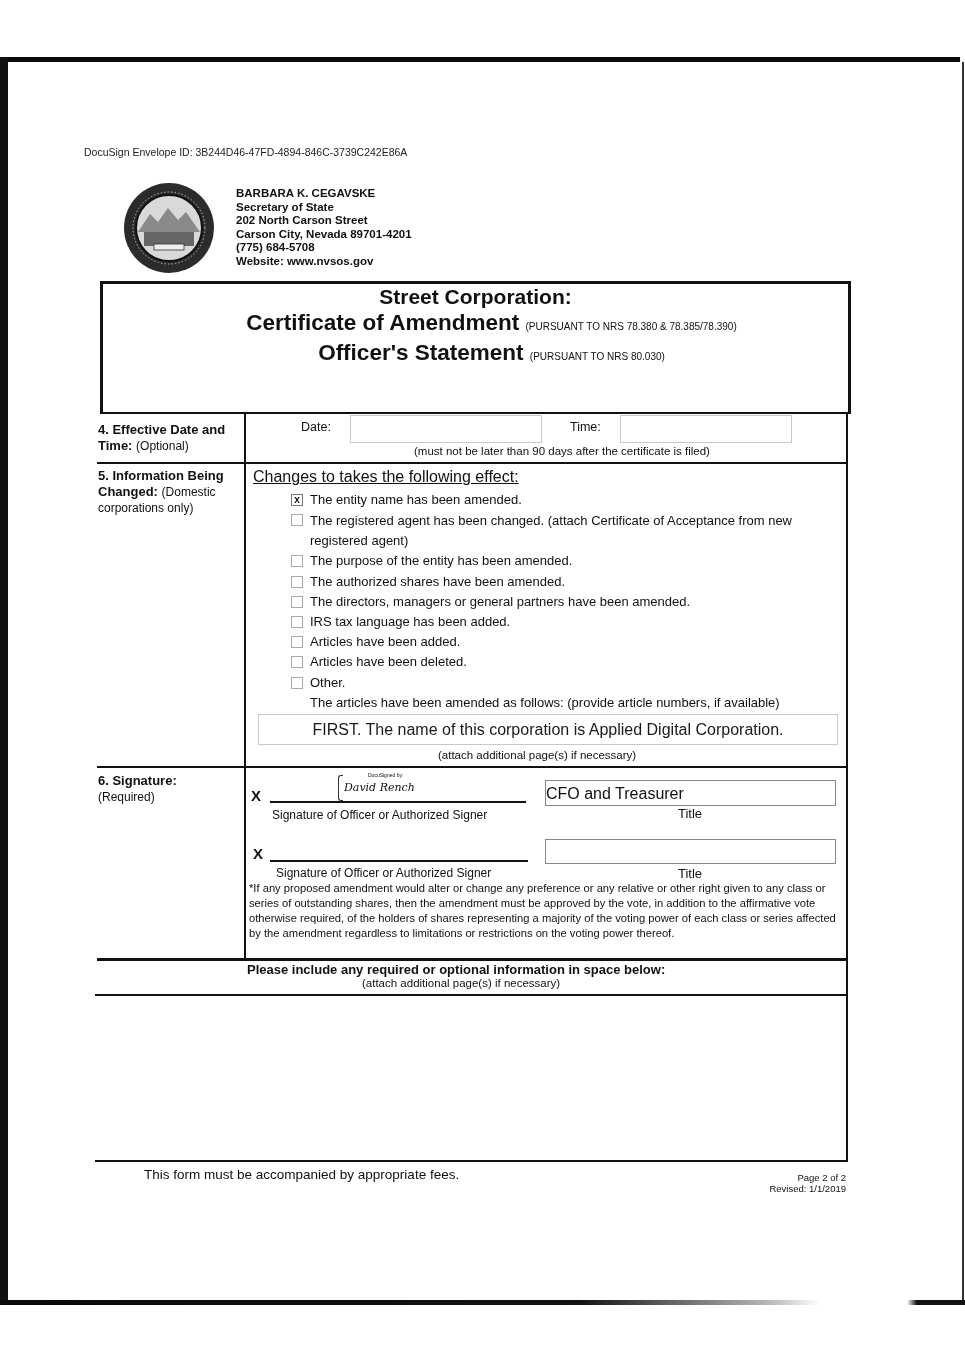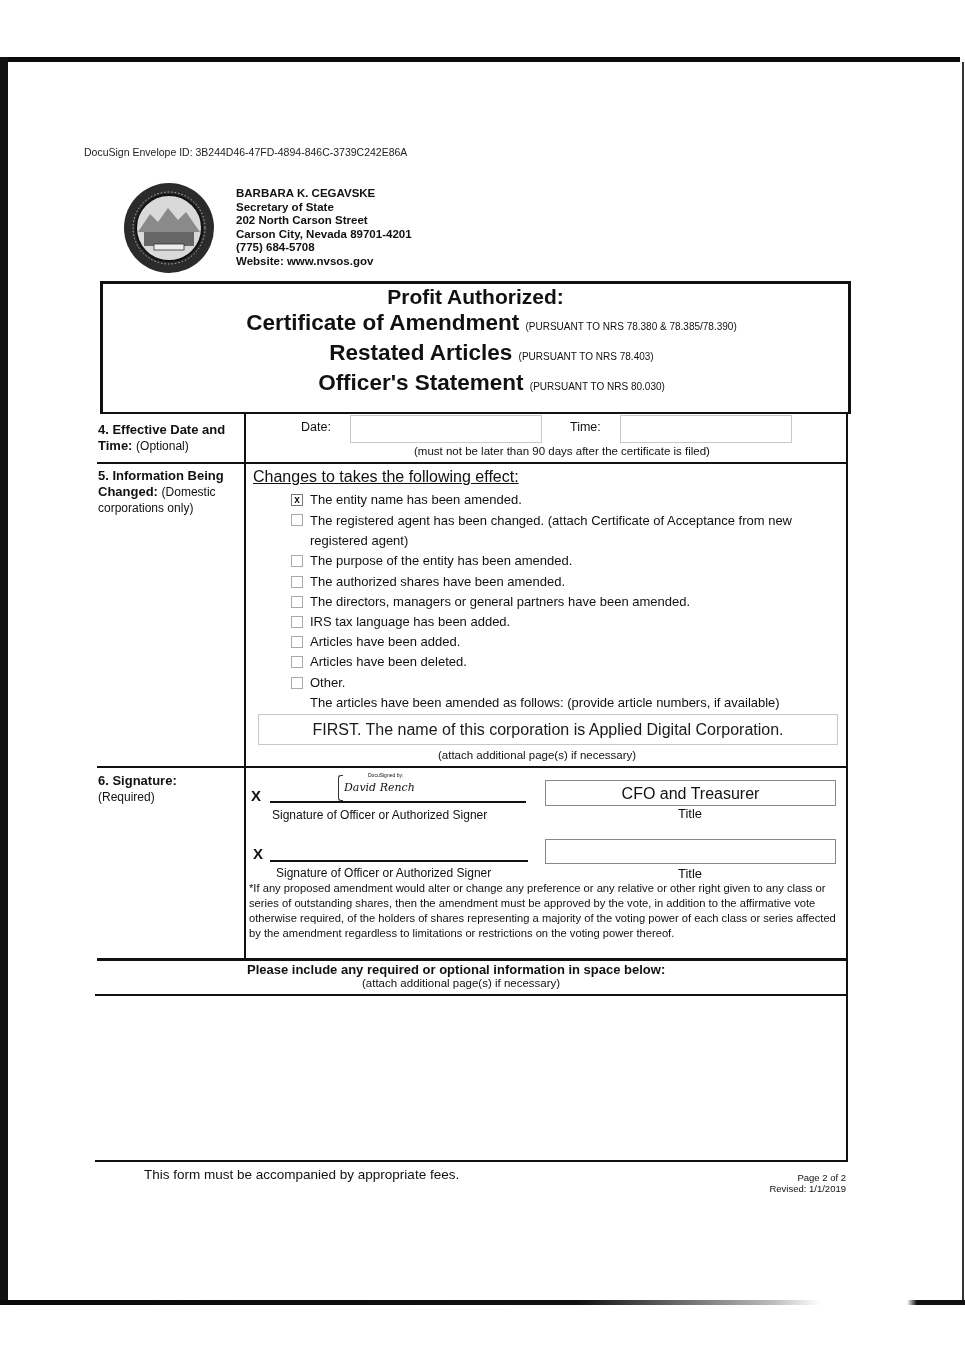--- a/index.html
+++ b/index.html
@@ -56,23 +56,22 @@
 <div class="abs addr">
   <div>BARBARA K. CEGAVSKE</div>
   <div>Secretary of State</div>
   <div>202 North Carson Street</div>
   <div>Carson City, Nevada 89701-4201</div>
   <div>(775) 684-5708</div>
   <div>Website:  www.nvsos.gov</div>
 </div>
 
 <div class="abs header-box">
-  <div class="l h1">Profit Authorized:</div>
+  <div class="l h1">Street Corporation:</div>
   <div class="l h2"><span>Certificate of Amendment</span> <span class="small">(PURSUANT TO NRS 78.380 &amp; 78.385/78.390)</span></div>
-  <div class="l h2"><span>Restated Articles</span> <span class="small">(PURSUANT TO NRS 78.403)</span></div>
   <div class="l h2"><span>Officer's Statement</span> <span class="small">(PURSUANT TO NRS 80.030)</span></div>
 </div>
 
 <div class="vline" style="left:244px; top:412px; width:2px; height:547px;"></div>
 <div class="vline" style="left:846px; top:412px; width:2px; height:750px;"></div>
 <div class="hline" style="left:97px; top:462px; width:750px; height:2px;"></div>
 <div class="hline" style="left:97px; top:766px; width:750px; height:2px;"></div>
 <div class="hline" style="left:97px; top:958px; width:751px; height:3px;"></div>
 <div class="hline" style="left:95px; top:994px; width:752px; height:2px;"></div>
 <div class="hline" style="left:95px; top:1160px; width:753px; height:2px;"></div>
@@ -132,21 +131,21 @@
 </div>
 
 <div class="x" style="left:251px; top:787px;">X</div>
 <div class="sig-line" style="left:270px; top:801px; width:256px;"></div>
 <div class="abs" style="left:338px; top:773px; width:100px; height:28px;">
   <div style="position:absolute; left:0; top:2px; width:4px; height:24px; border:1px solid #333; border-right:none; border-radius:3px 0 0 3px;"></div>
   <div style="position:absolute; left:30px; top:-1px; font-size:5px;">DocuSigned by:</div>
   <div style="position:absolute; left:6px; top:8px; font-family:'DejaVu Serif', serif; font-style:italic; font-size:11px;">David Rench</div>
 </div>
 <div class="abs" style="left:272px; top:808px; font-size:12px;">Signature of Officer or Authorized Signer</div>
-<div class="tbox" style="left:545px; top:780px; width:289px; height:24px; border-color:#888; text-align:center; font-size:16px; line-height:26px;">CFO and Treasurer</div>
+<div class="tbox" style="left:545px; top:780px; width:289px; height:24px; border-color:#888; text-align:left; font-size:16px; line-height:26px;">CFO and Treasurer</div>
 <div class="abs" style="left:678px; top:806px; font-size:13px;">Title</div>
 
 <div class="x" style="left:253px; top:845px;">X</div>
 <div class="sig-line" style="left:270px; top:860px; width:258px;"></div>
 <div class="abs" style="left:276px; top:866px; font-size:12px;">Signature of Officer or Authorized Signer</div>
 <div class="tbox" style="left:545px; top:839px; width:289px; height:23px; border-color:#888;"></div>
 <div class="abs" style="left:678px; top:866px; font-size:13px;">Title</div>
 
 <div class="abs note" style="left:249px; top:881px; width:600px;">*If any proposed amendment would alter or change any preference or any relative or other right given to any class or series of outstanding shares, then the amendment must be approved by the vote, in addition to the affirmative vote otherwise required, of the holders of shares representing a majority of the voting power of each class or series affected by the amendment regardless to limitations or restrictions on the voting power thereof.</div>
 

